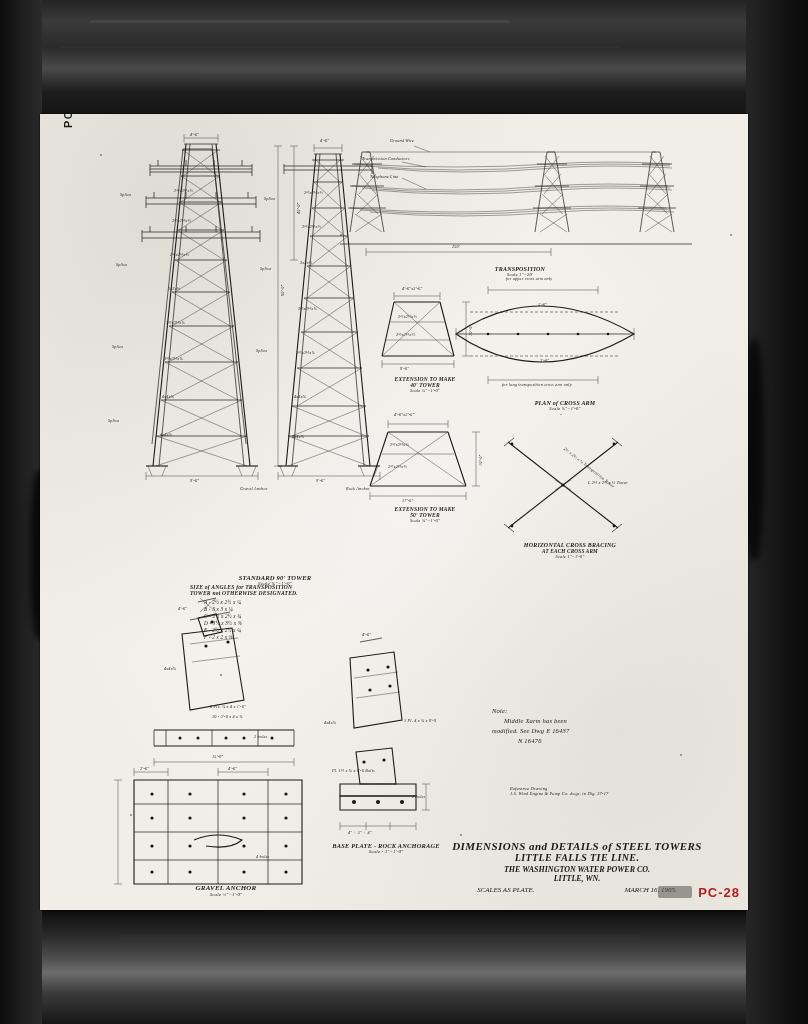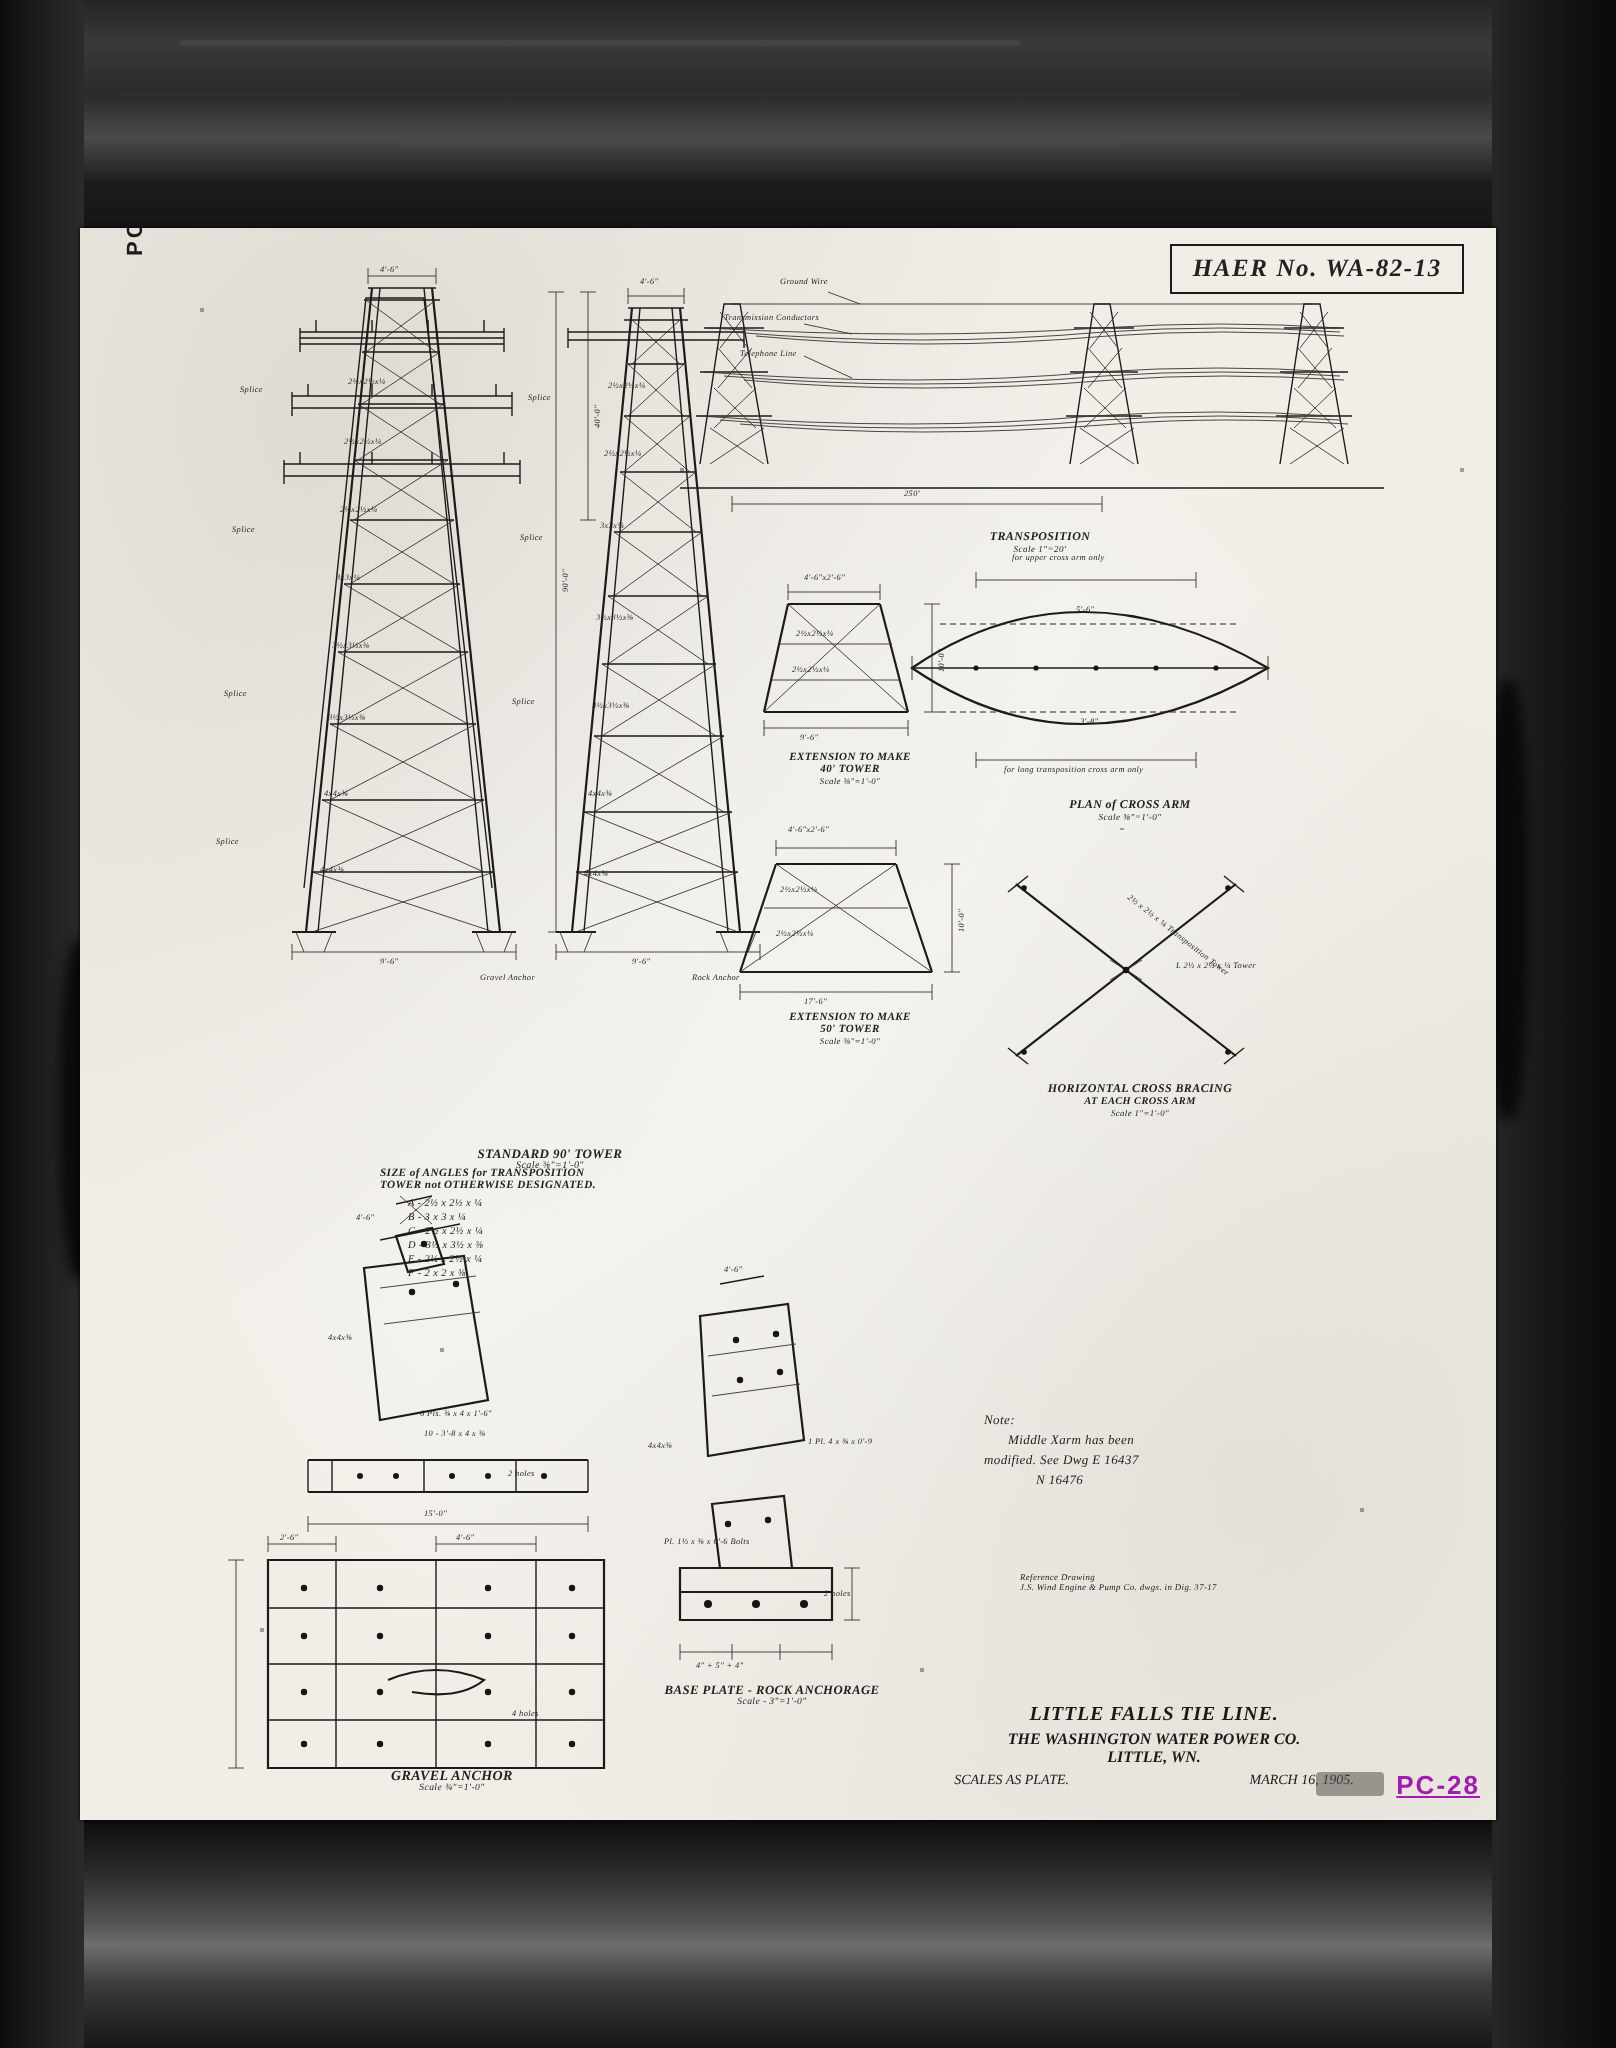--- a/index.html
+++ b/index.html
@@ -133,22 +133,21 @@
   .tb3 { font-size: 8px;  font-family: "Liberation Serif", serif; font-style: italic; font-weight: bold; }
   .tb4 { font-size: 7px;  font-family: "Liberation Serif", serif; font-style: italic; }
 
   #pc-stamp-br {
     position: absolute;
     right: 8px;
     bottom: 10px;
     font-size: 13px;
     font-weight: bold;
     letter-spacing: 1px;
-    color: #a21caf;
-    text-decoration: underline;
+    color: #b91c1c;
   }
   #stamp-smudge {
     position: absolute;
     right: 56px;
     bottom: 12px;
     width: 34px;
     height: 12px;
     background: #55524c;
     opacity: 0.55;
     border-radius: 2px;
@@ -178,23 +177,20 @@
 
   <div class="speck" style="left:60px;top:40px;width:2px;height:2px;"></div>
   <div class="speck" style="left:300px;top:120px;width:1.5px;height:1.5px;"></div>
   <div class="speck" style="left:520px;top:300px;width:2px;height:1px;"></div>
   <div class="speck" style="left:180px;top:560px;width:1.5px;height:2px;"></div>
   <div class="speck" style="left:640px;top:640px;width:2px;height:2px;"></div>
   <div class="speck" style="left:420px;top:720px;width:1.5px;height:1.5px;"></div>
   <div class="speck" style="left:90px;top:700px;width:2px;height:2px;"></div>
   <div class="speck" style="left:690px;top:120px;width:1.5px;height:1.5px;"></div>
 
-  <div id="haer-box">
-    <span class="ink hand" style="font-size:12.5px;font-weight:bold;letter-spacing:0.8px;">HAER No. WA-82-13</span>
-  </div>
 
   <div id="pc-stamp-left">
     <span class="ink" style="position:static;font-size:11px;font-weight:bold;letter-spacing:1.5px;">PC-28-A</span>
   </div>
 
   <svg width="708" height="796">
 
     <g class="l">
 
       <path d="M112,330 L143,35 L172,35 L206,330" transform="translate(0,0)"></path>
@@ -757,20 +753,21 @@
     <div class="ink hand" style="position:static;font-size:6.5px;line-height:10px;">modified. See Dwg E 16437</div>
     <div class="ink hand" style="position:static;font-size:6.5px;line-height:10px;margin-left:26px;">N 16476</div>
   </div>
 
   <div style="position:absolute;left:470px;top:672px;width:200px;">
     <div class="ink hand" style="position:static;font-size:4.4px;">Reference Drawing</div>
     <div class="ink hand" style="position:static;font-size:4.4px;">J.S. Wind Engine &amp; Pump Co. dwgs. in Dig. 37-17</div>
   </div>
 
   <div id="title-block">
+    <div class="tb1">DIMENSIONS and DETAILS of STEEL TOWERS</div>
     <div class="tb2">LITTLE FALLS TIE LINE.</div>
     <div class="tb3" style="margin-top:2px;">THE WASHINGTON WATER POWER CO.</div>
     <div class="tb3">LITTLE, WN.</div>
     <div style="display:flex;justify-content:space-around;margin-top:3px;">
       <span class="tb4">SCALES AS PLATE.</span>
       <span class="tb4">MARCH 16, 1905.</span>
     </div>
   </div>
 
   <div id="stamp-smudge"></div>

